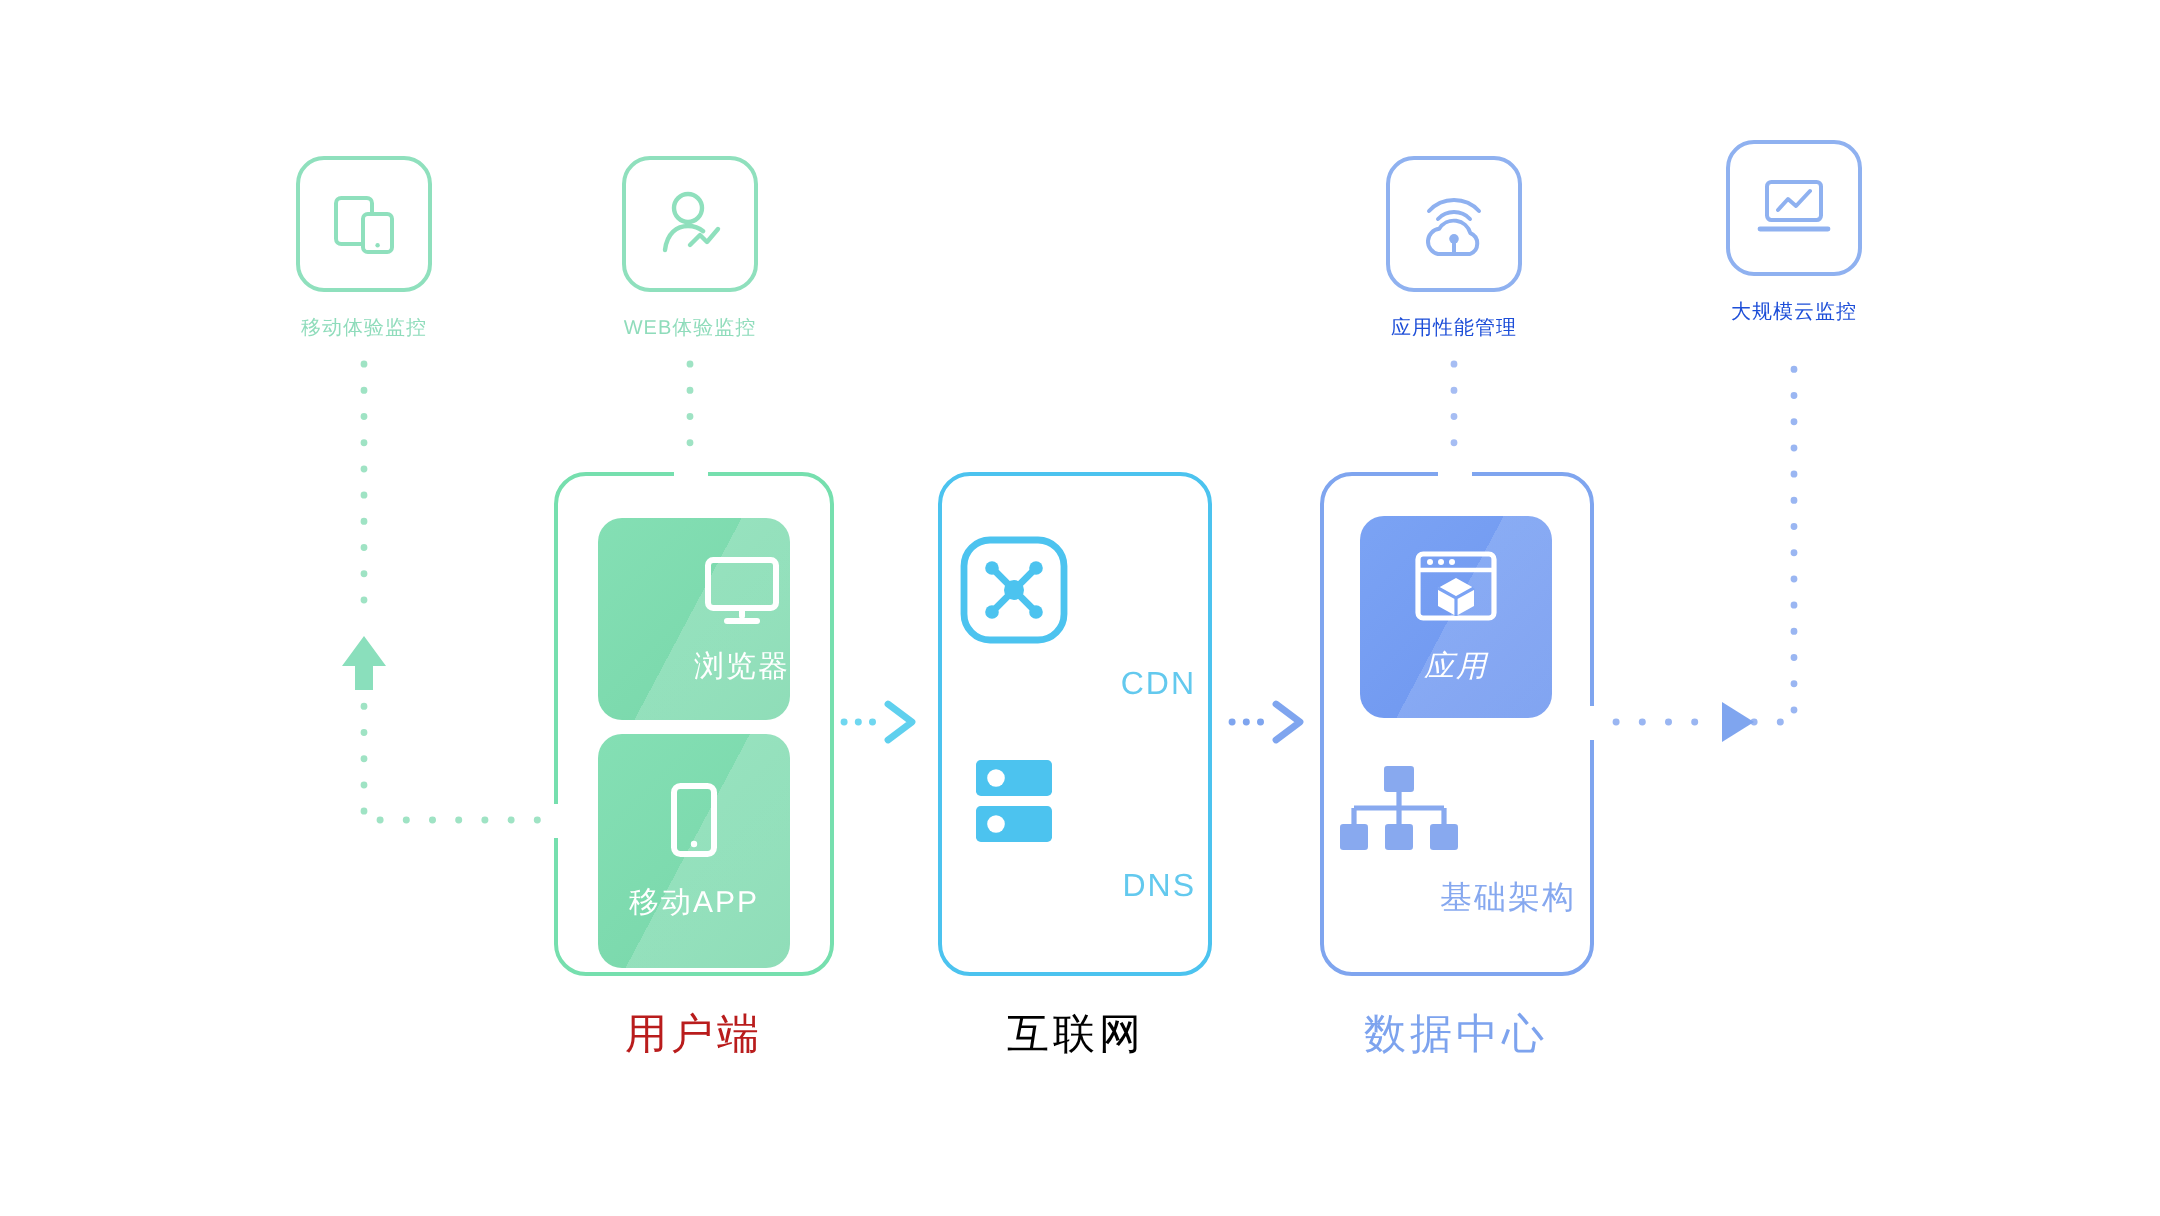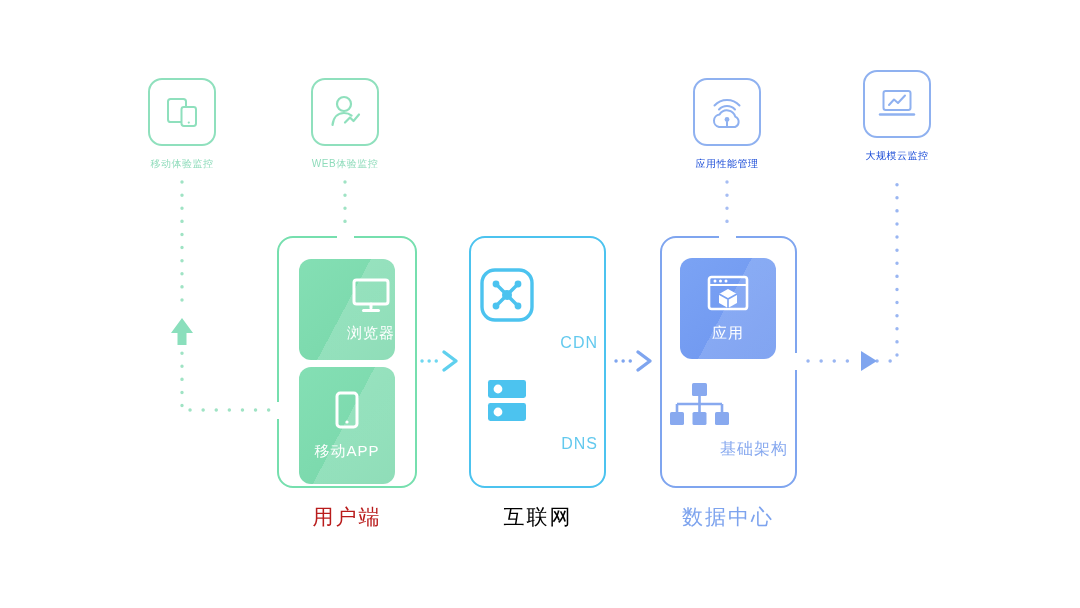--- a/index.html
+++ b/index.html
@@ -206,21 +206,21 @@
     </svg>
     <div class="ptext pn-net">DNS</div>
   </div>
 
   <div class="grouplabel lbl-net" style="left:418px;top:503px;">互联网</div>
 
   <div class="group group-dc" style="left:660px;top:236px;width:137px;height:252px;"></div>
   <div class="notch" style="left:719px;top:231px;width:17px;height:12px;"></div>
   <div class="notch" style="left:791px;top:353px;width:12px;height:17px;"></div>
 
-  <div class="card card-blue" style="left:680px;top:258px;width:96px;height:101px;">
+  <div class="card card-blue" style="left:680px;top:258px;width:96px;height:101px;font-style:italic;">
     <svg width="46" height="42" viewBox="0 0 46 42">
       <rect x="4" y="3" width="38" height="32" rx="2.6" fill="none" stroke="#fff" stroke-width="2.6"></rect>
       <path d="M4,11 L42,11" stroke="#fff" stroke-width="2.2"></path>
       <circle cx="10" cy="7" r="1.5" fill="#fff"></circle>
       <circle cx="15.5" cy="7" r="1.5" fill="#fff"></circle>
       <circle cx="21" cy="7" r="1.5" fill="#fff"></circle>
       <path d="M23,15 L32,20 L32,29 L23,34 L14,29 L14,20 Z" fill="#fff"></path>
       <path d="M14,20 L23,25 L32,20 M23,25 L23,34" stroke="#7ba3f4" stroke-width="1.6" fill="none"></path>
     </svg>
     <div class="ctext">应用</div>

